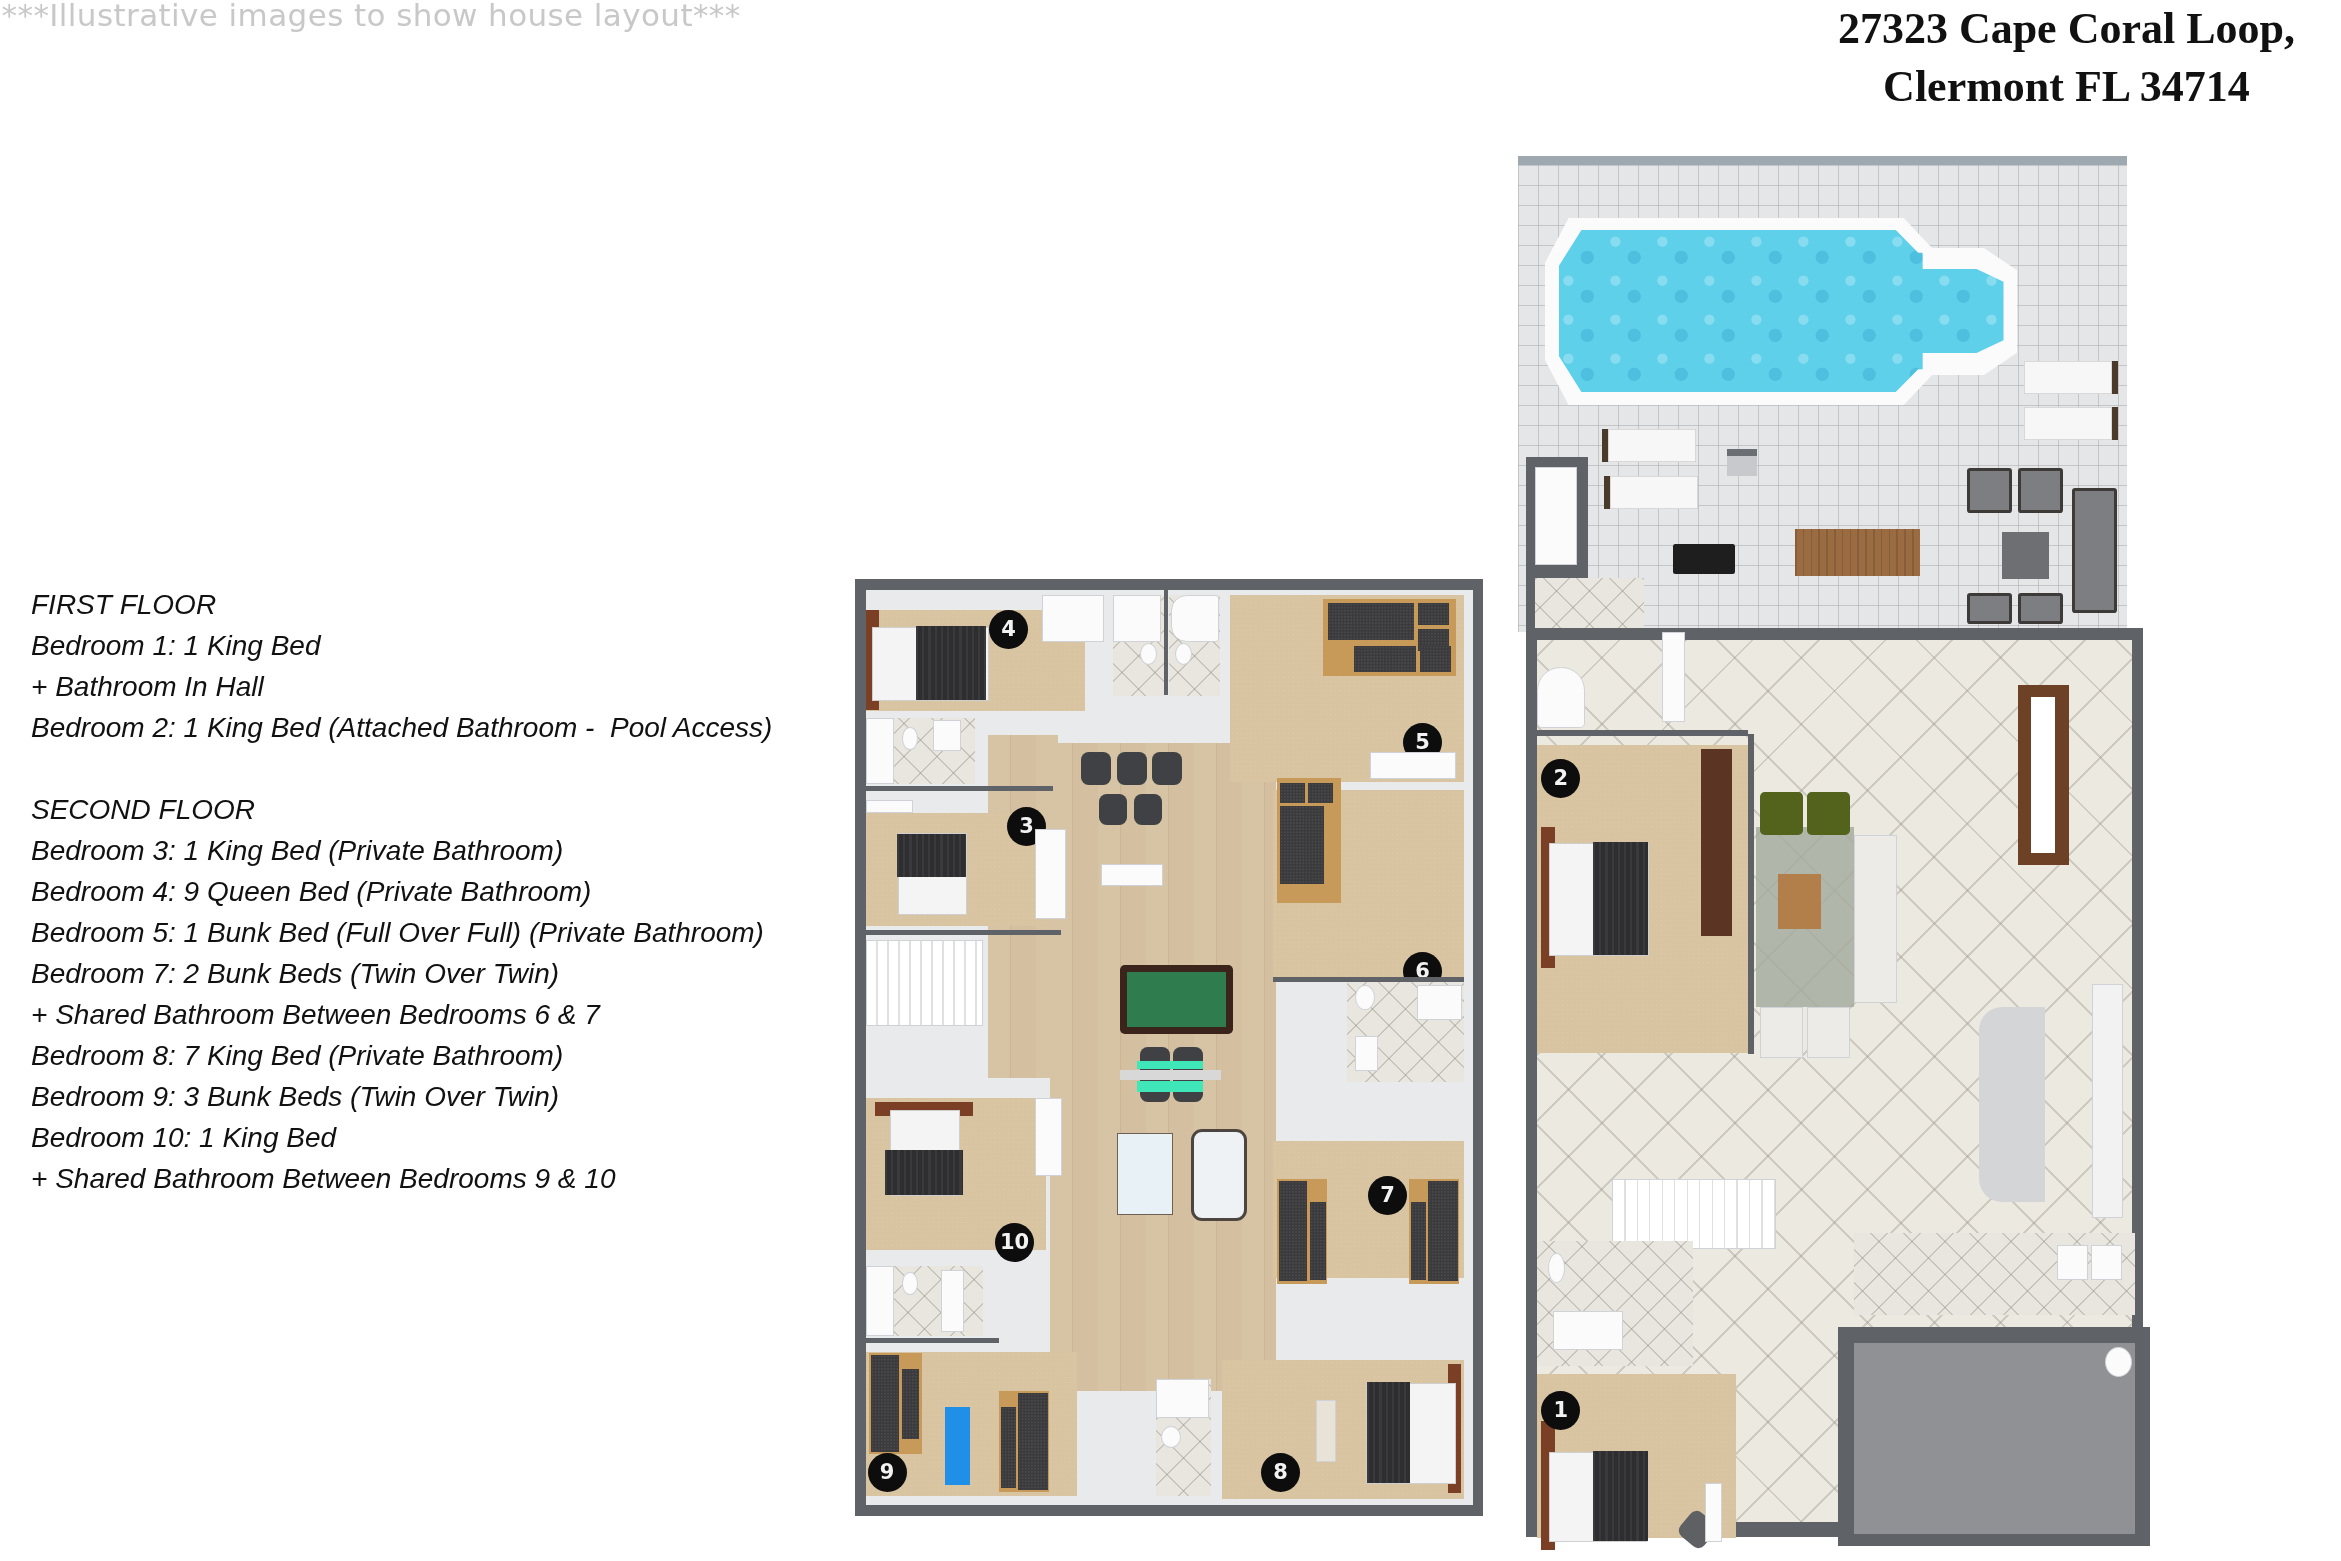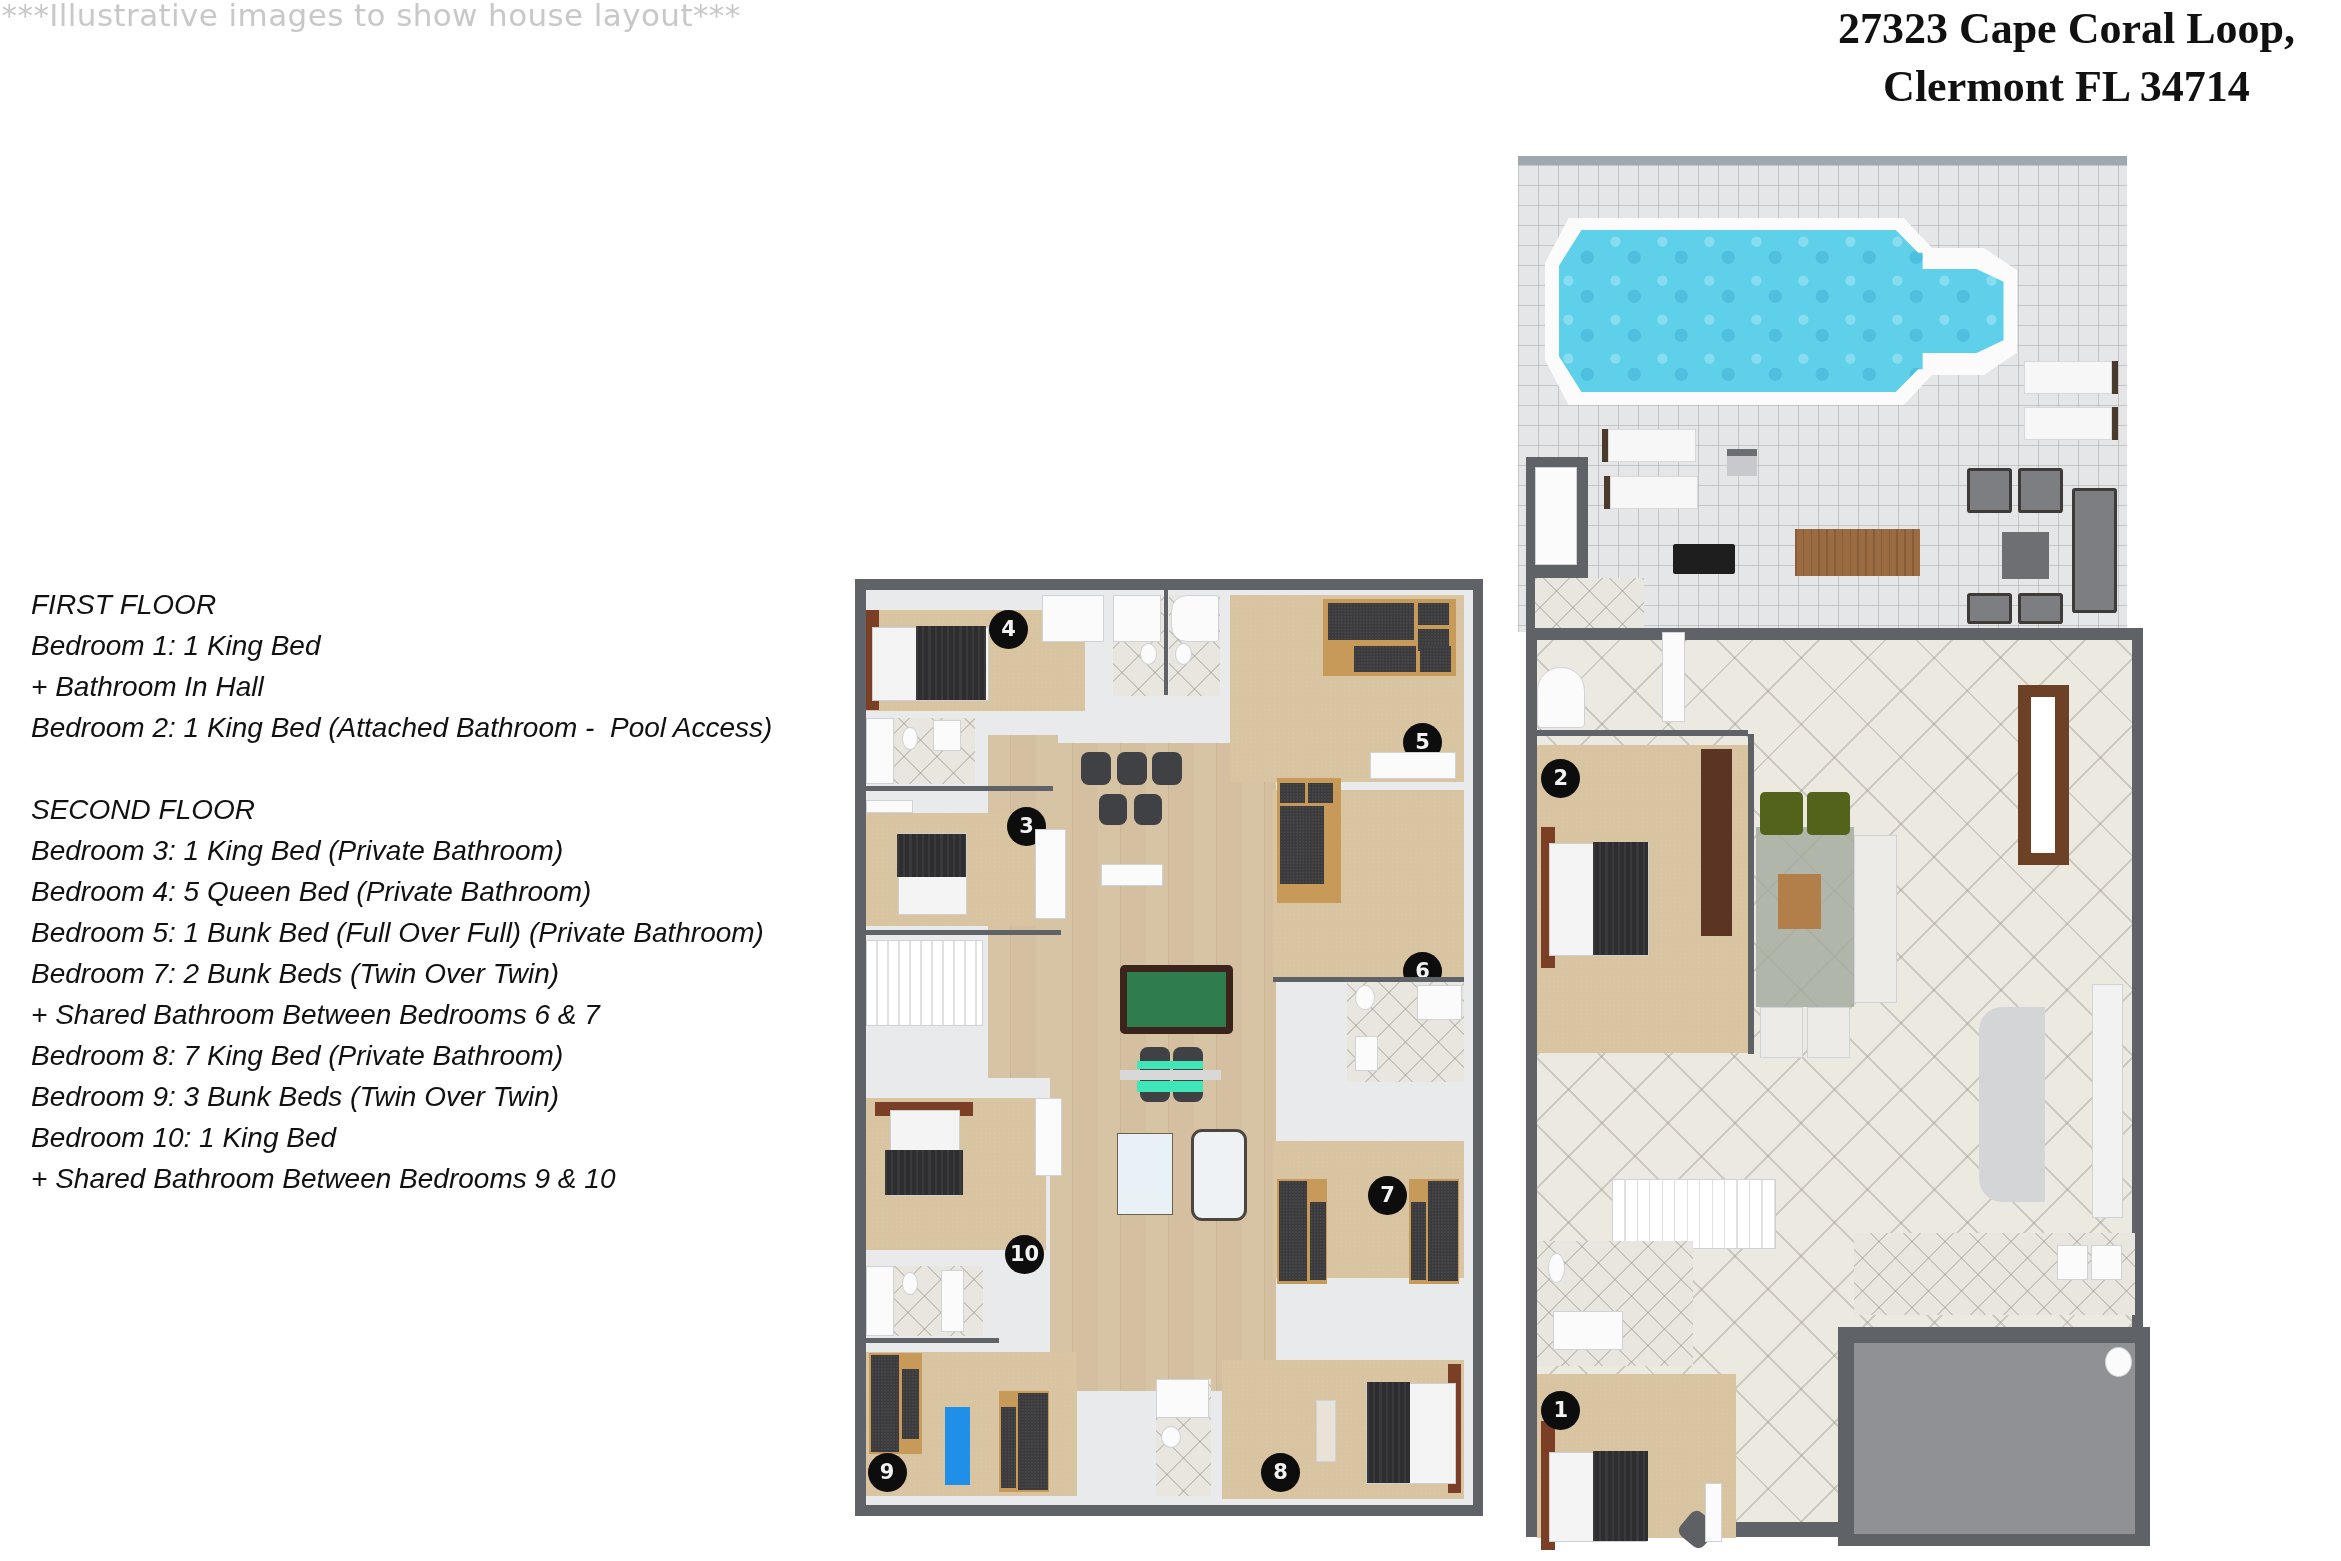--- a/index.html
+++ b/index.html
@@ -43,21 +43,21 @@
 </div>
 
 <div class="abs legend">
   <div class="line">FIRST FLOOR</div>
   <div class="line">Bedroom 1: 1 King Bed</div>
   <div class="line">+ Bathroom In Hall</div>
   <div class="line">Bedroom 2: 1 King Bed (Attached Bathroom -  Pool Access)</div>
   <div class="gap"></div>
   <div class="line">SECOND FLOOR</div>
   <div class="line">Bedroom 3: 1 King Bed (Private Bathroom)</div>
-  <div class="line">Bedroom 4: 5 Queen Bed (Private Bathroom)</div>
+  <div class="line">Bedroom 4: 9 Queen Bed (Private Bathroom)</div>
   <div class="line">Bedroom 5: 1 Bunk Bed (Full Over Full) (Private Bathroom)</div>
   <div class="line">Bedroom 7: 2 Bunk Beds (Twin Over Twin)</div>
   <div class="line">+ Shared Bathroom Between Bedrooms 6 &amp; 7</div>
   <div class="line">Bedroom 8: 7 King Bed (Private Bathroom)</div>
   <div class="line">Bedroom 9: 3 Bunk Beds (Twin Over Twin)</div>
   <div class="line">Bedroom 10: 1 King Bed</div>
   <div class="line">+ Shared Bathroom Between Bedrooms 9 &amp; 10</div>
 </div>
 
 <div class="abs" style="left:855px; top:579px; width:628px; height:946px;">
@@ -146,21 +146,21 @@
   </div>
 
   <div class="abs" style="left:262px; top:554px; width:56px; height:82px; background:#e7f1f6; border:1.6px solid #6d6054;"></div>
   <div class="abs" style="left:336px; top:550px; width:56px; height:92px; background:#eef2f5; border:3.9px solid #4c4540; border-radius:11px;"></div>
 
   <div class="abs carpet" style="left:11px; top:519px; width:180px; height:152px;"></div>
   <div class="abs headboard" style="left:19.5px; top:523px; width:98px; height:14px;"></div>
   <div class="abs bed" style="left:35px; top:531px; width:70px; height:86px;">
     <div class="cover" style="left:-6.2px; top:39px; width:78px; height:45px;"></div>
   </div>
-  <div class="abs marker" style="left:150px; top:644px;margin-top:12px;">10</div>
+  <div class="abs marker" style="left:140px; top:644px;">10</div>
   <div class="abs fixture" style="left:180px; top:519px; width:26.5px; height:78px;"></div>
 
   <div class="abs bathtile" style="left:11px; top:687px; width:117px; height:70px;"></div>
   <div class="abs fixture" style="left:11px; top:687px; width:28px; height:70px;"></div>
   <div class="abs fixture" style="left:47px; top:693px; width:15.6px; height:23.4px; border-radius:50%;"></div>
   <div class="abs fixture" style="left:86px; top:691px; width:23.4px; height:62px;"></div>
   <div class="abs wall" style="left:11px; top:759px; width:133px; height:4.7px;"></div>
 
   <div class="abs carpet" style="left:418px; top:562px; width:191px; height:137px;"></div>
   <div class="abs bunk" style="left:422px; top:600px; width:50px; height:105px;">

